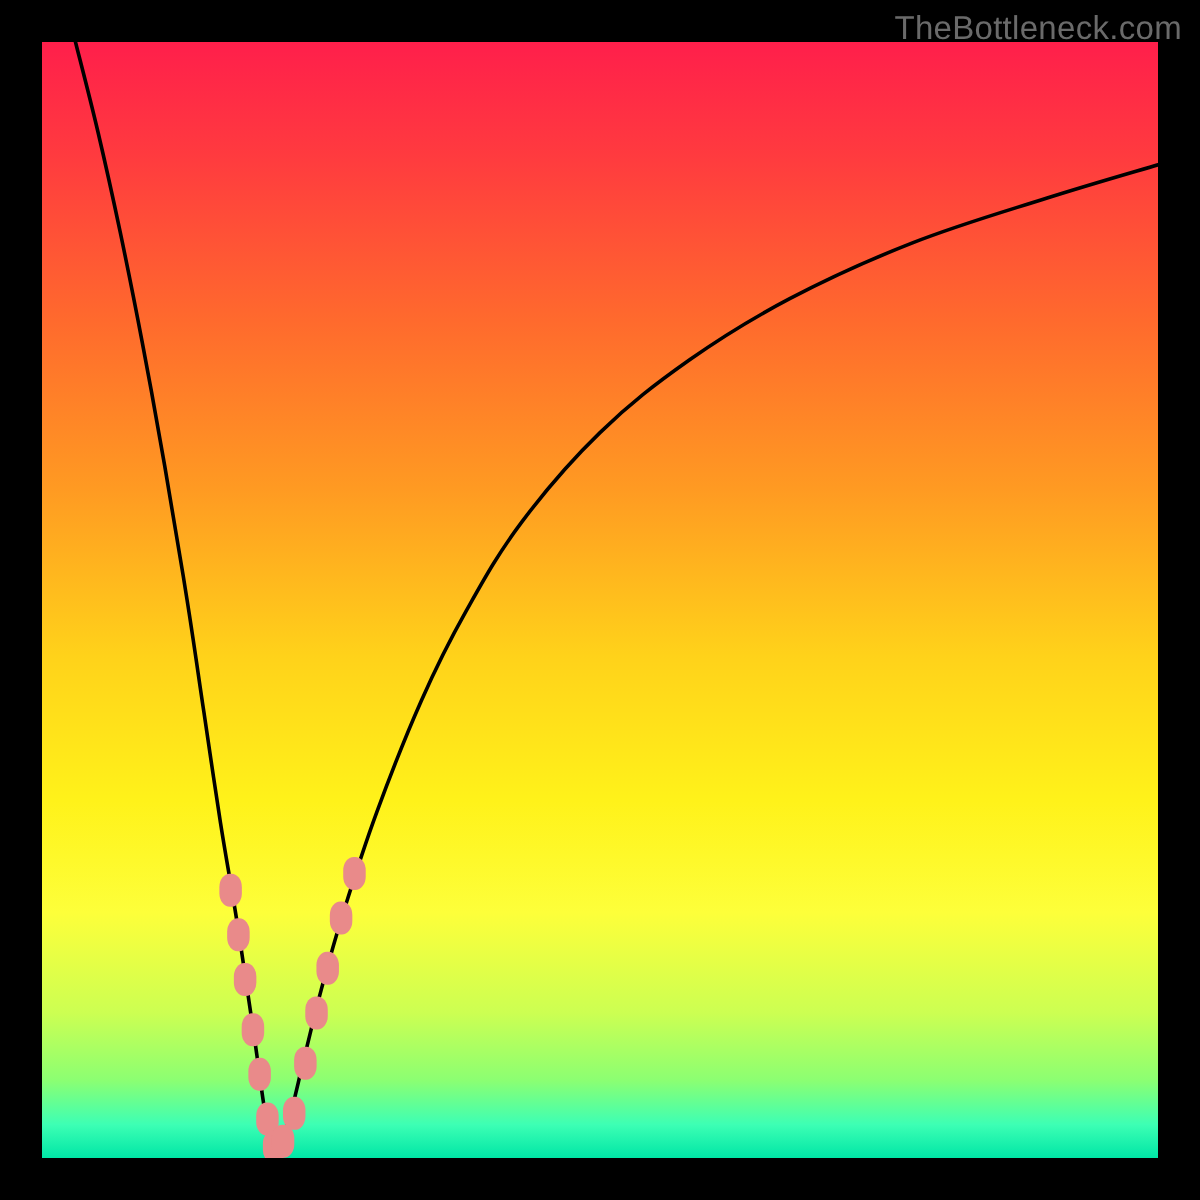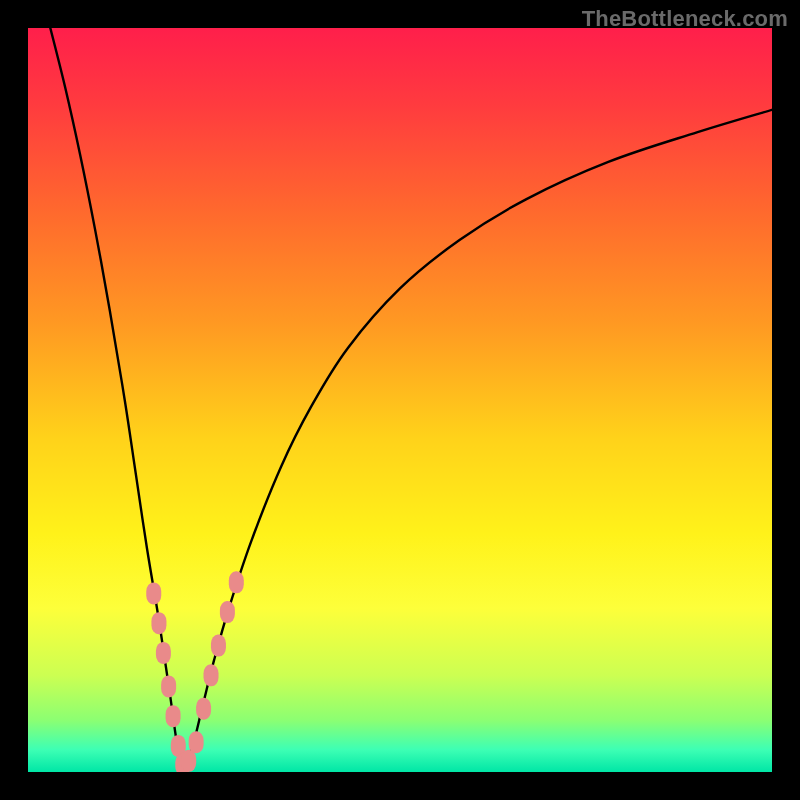--- a/index.html
+++ b/index.html
@@ -32,21 +32,21 @@
   .curve-layer {
     position: absolute;
     inset: 0;
   }
   .watermark {
     position: absolute;
     top: 6px;
     right: 12px;
     color: #6a6a6a;
     font-size: 22px;
-    font-weight: 700;
+    font-weight: 400;
     letter-spacing: 0.2px;
     user-select: none;
   }
 </style>
 </head>
 <body>
 
 <div class="frame">
   <div class="watermark">TheBottleneck.com</div>
 

